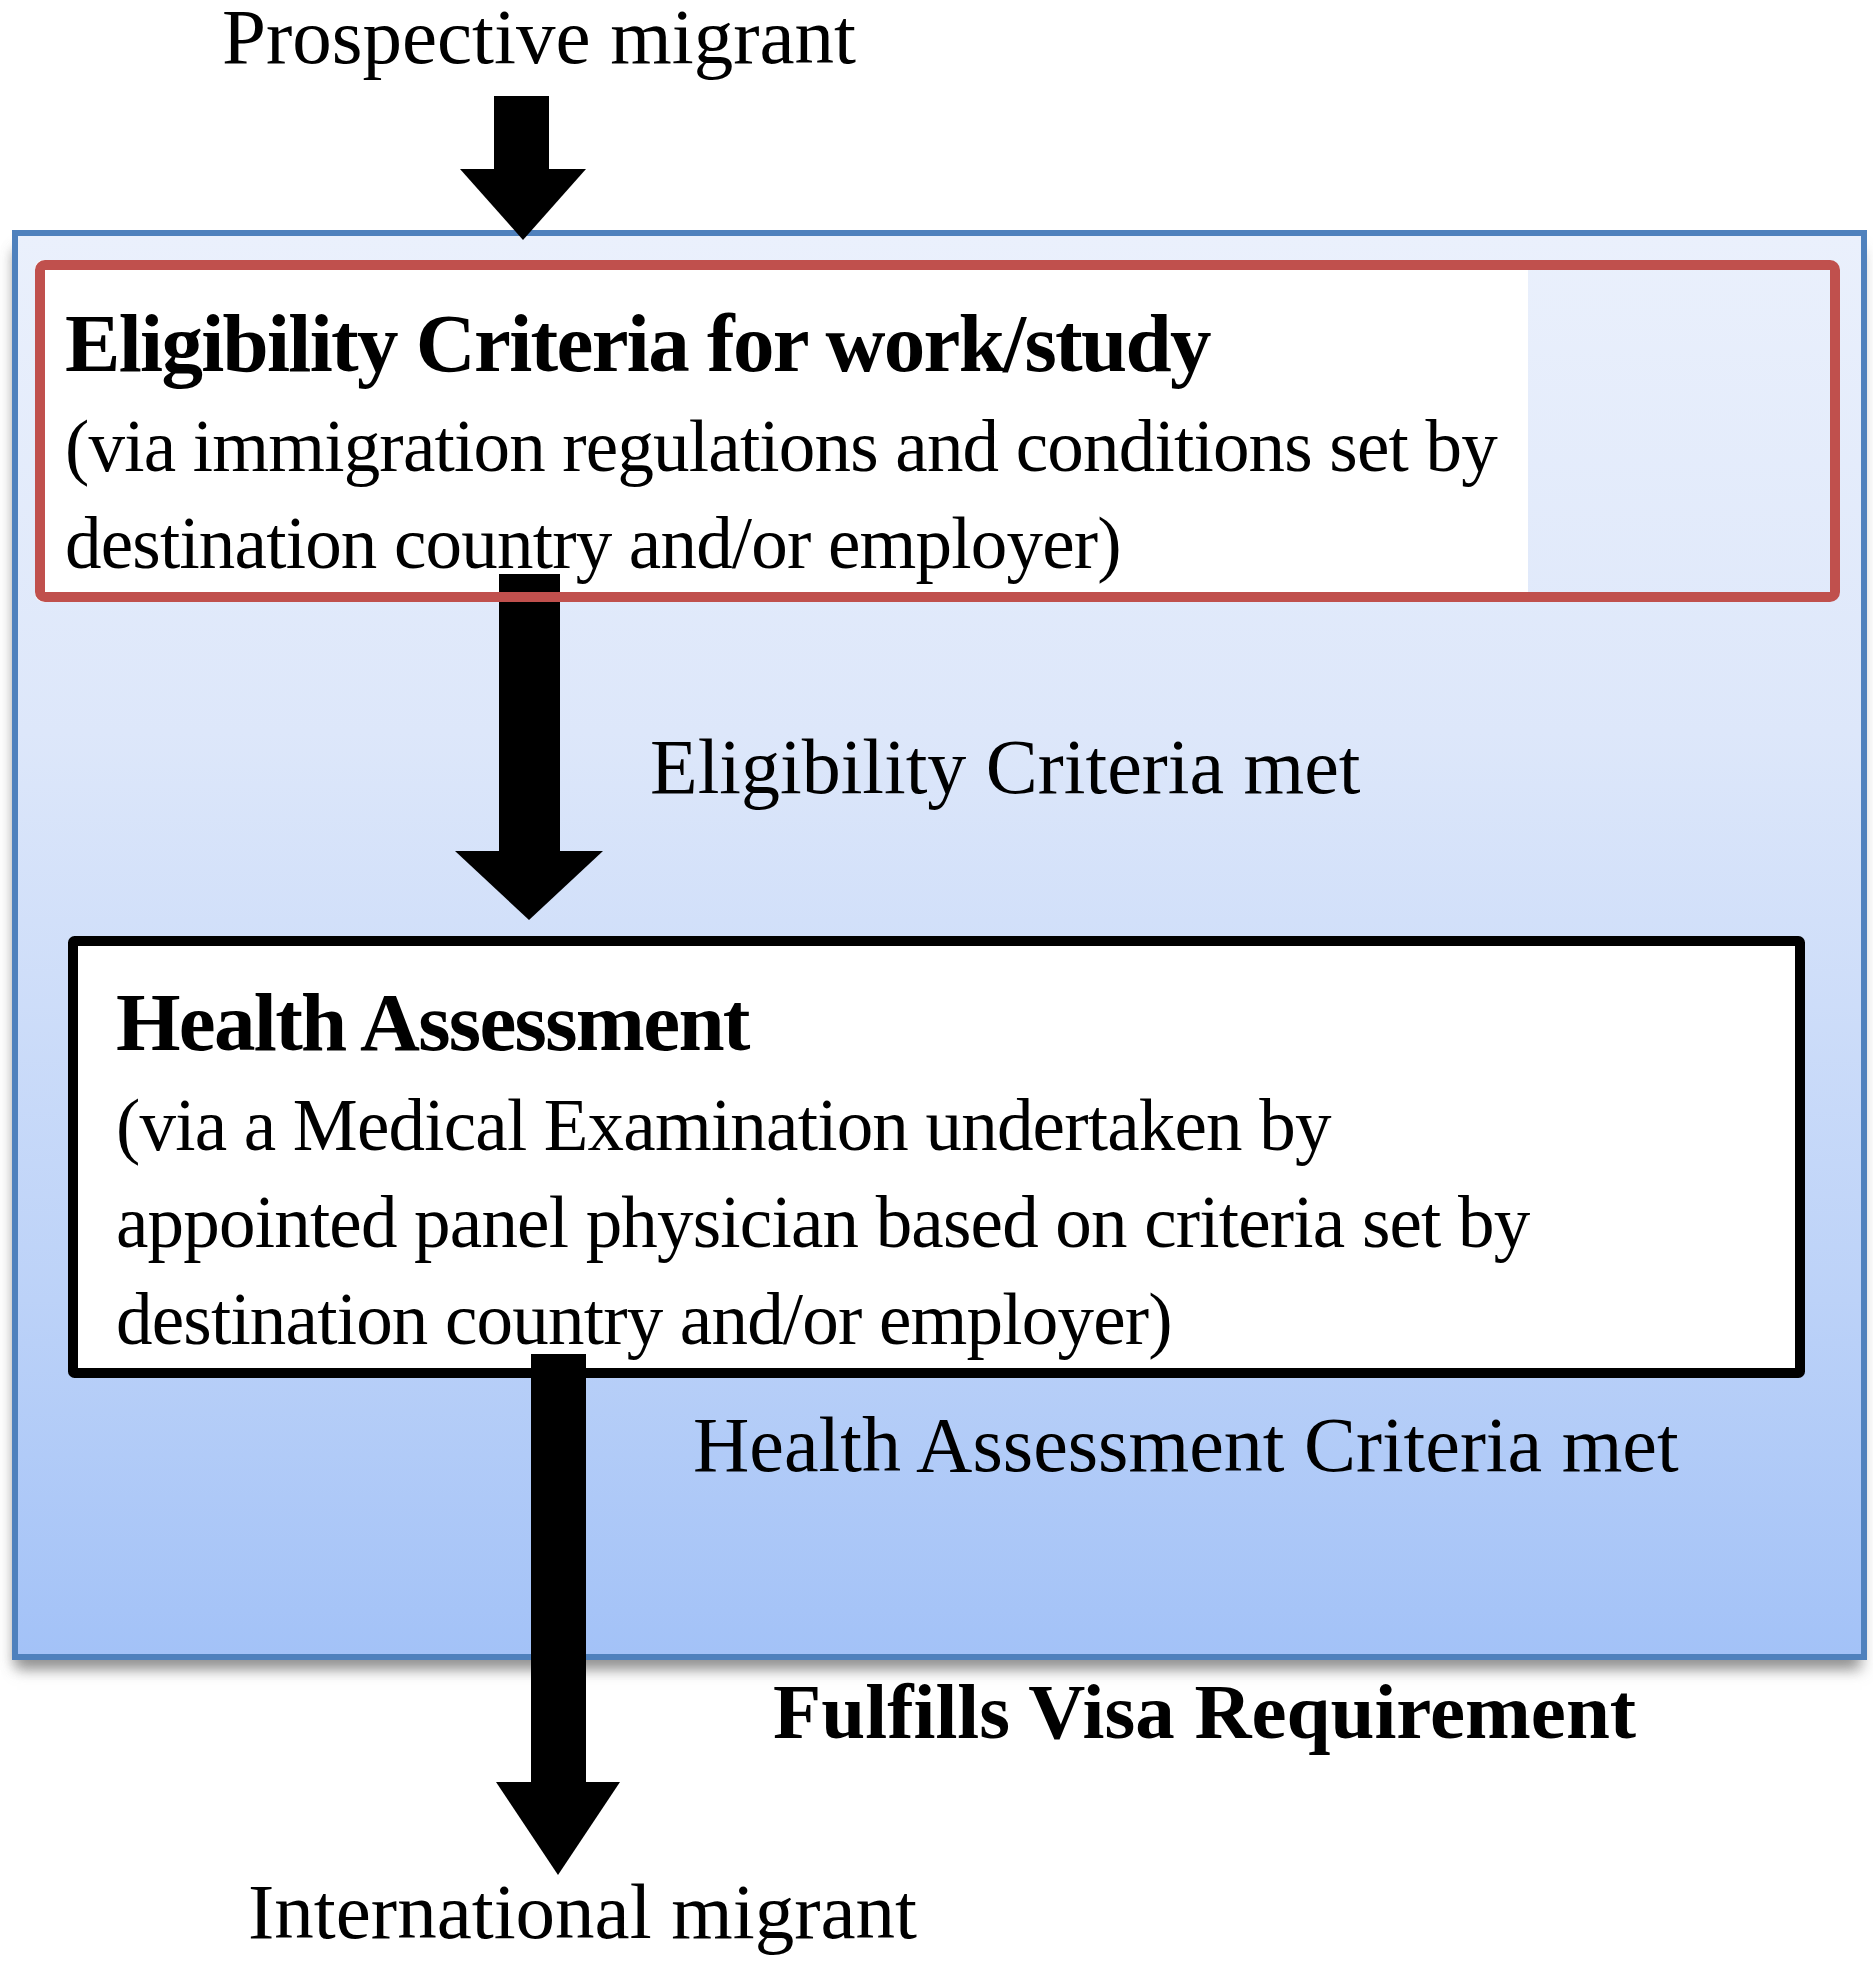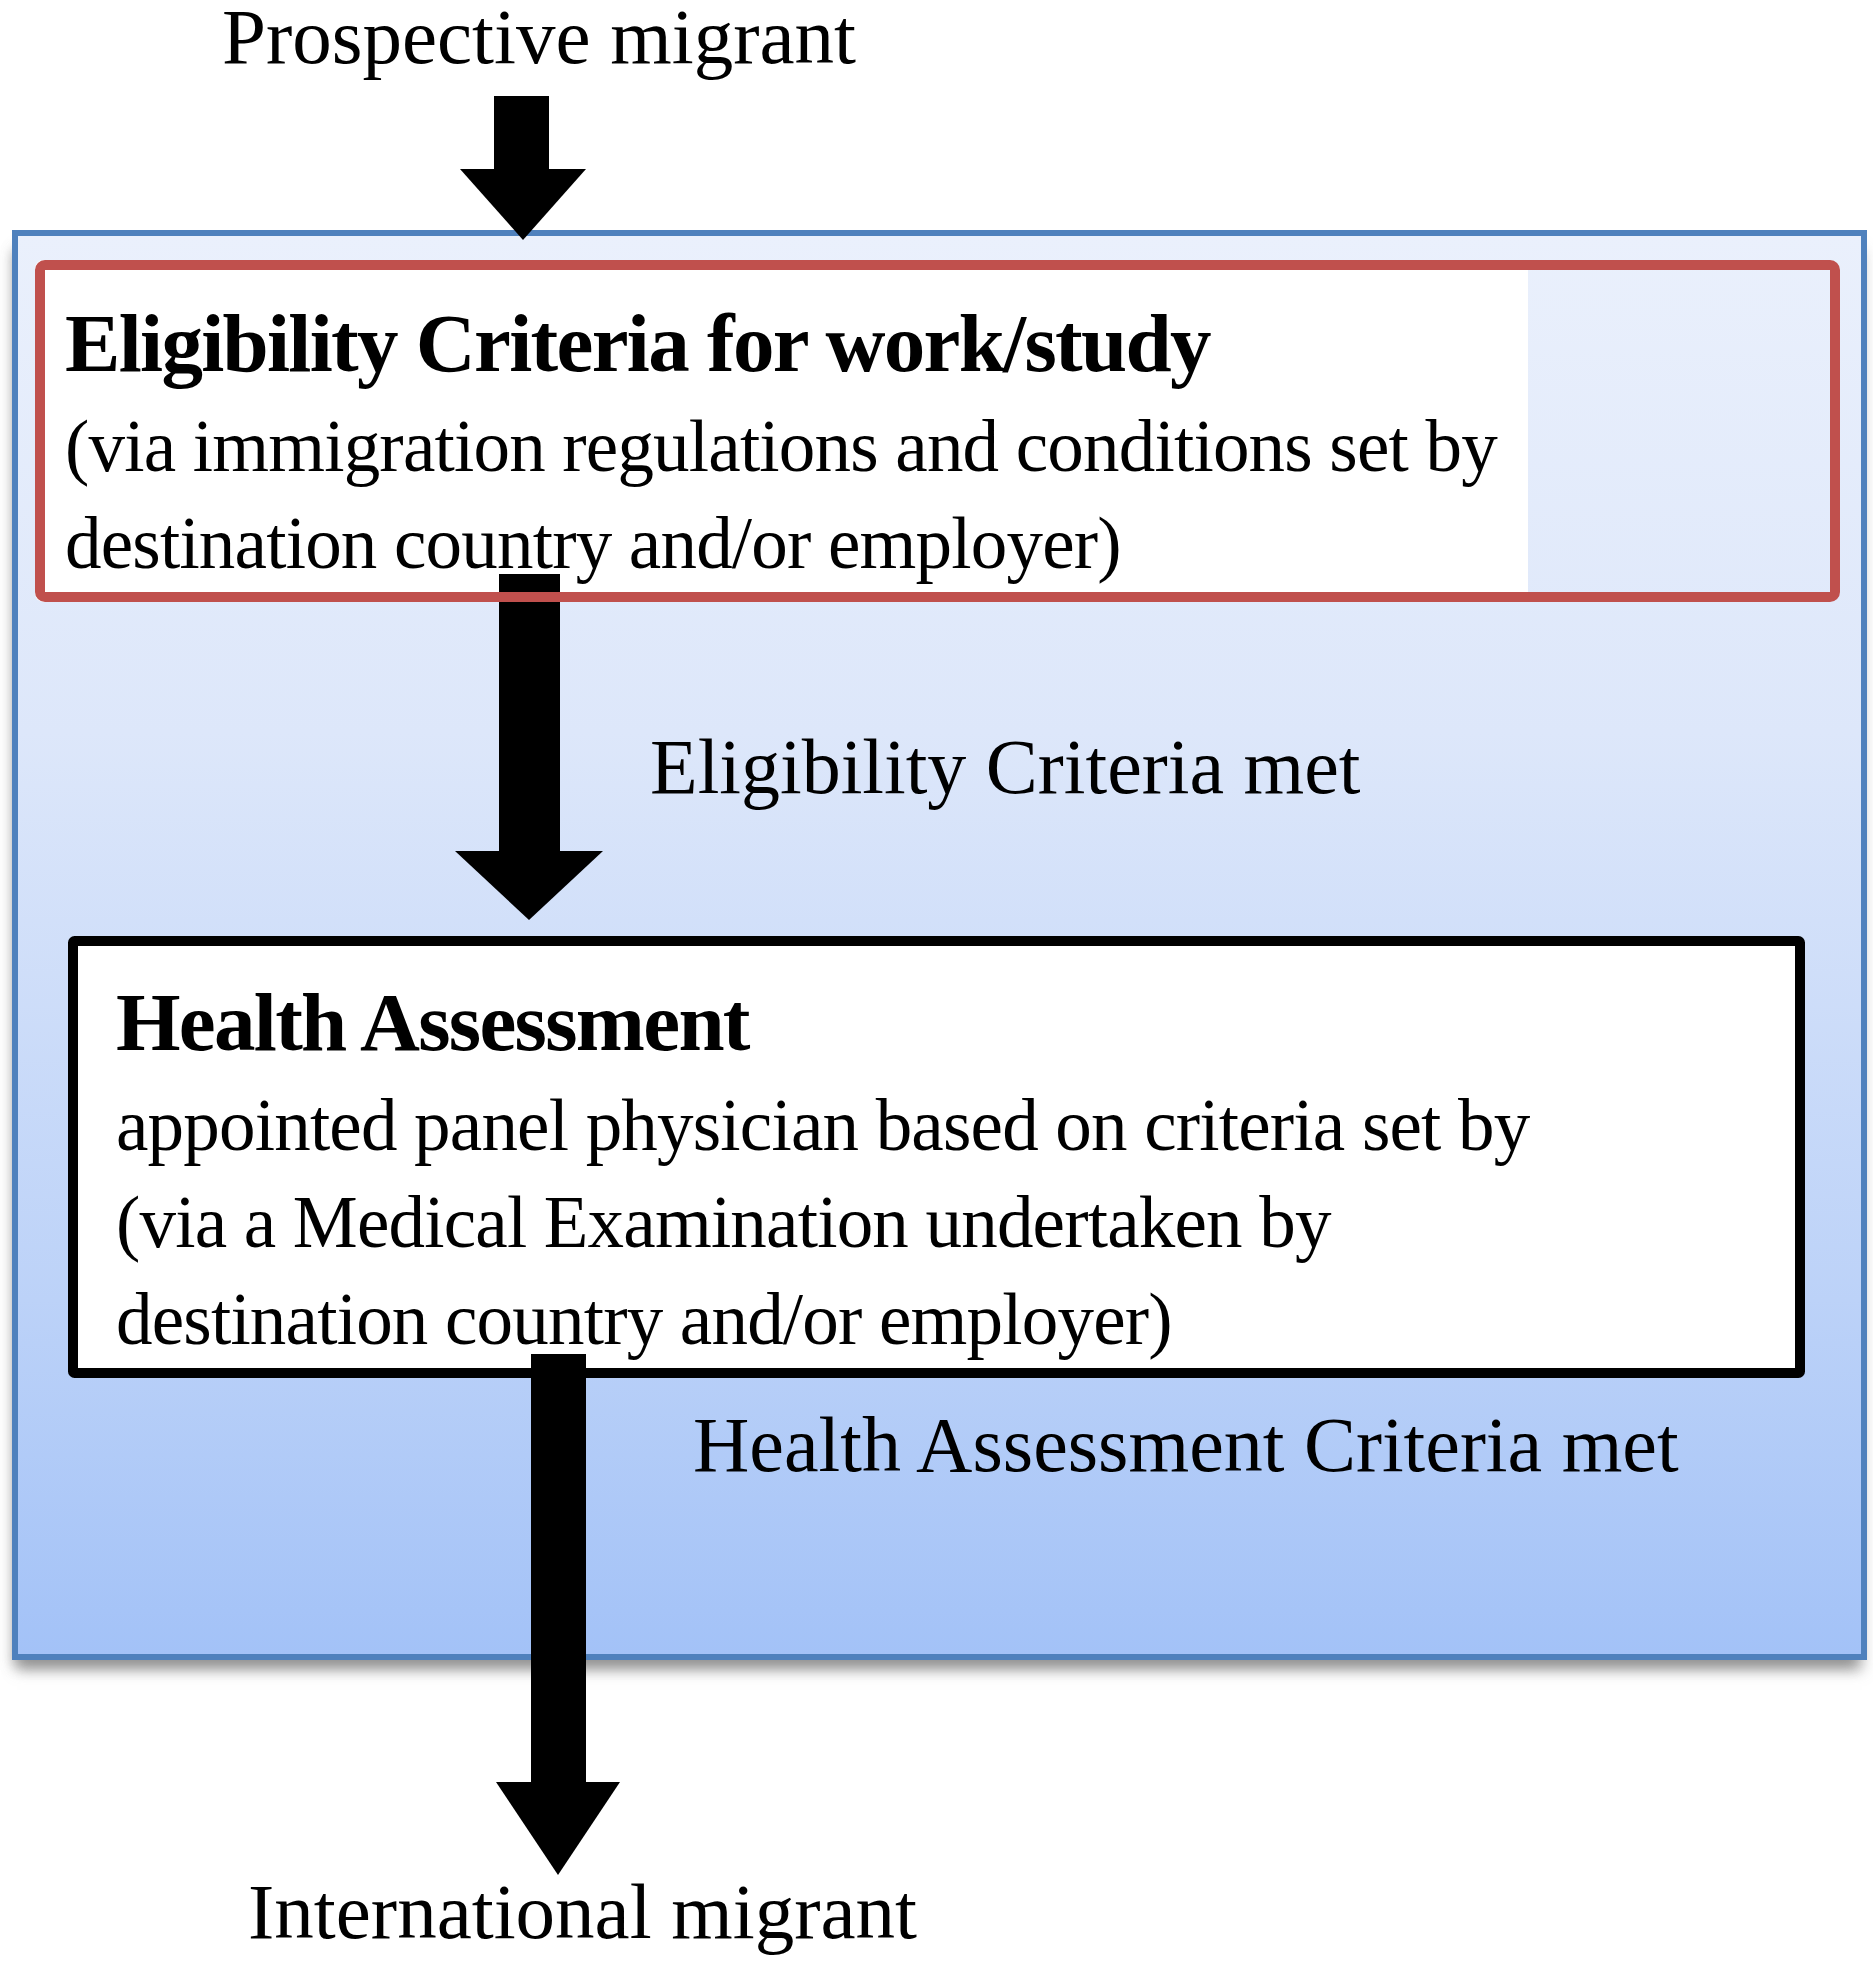--- a/index.html
+++ b/index.html
@@ -148,27 +148,28 @@
 
   <div class="arrow-shaft shaft-2"></div>
   <div class="arrow-head head-2"></div>
 
   <div class="red-box-border"></div>
 
   <div class="flow-label eligibility-met-label">Eligibility Criteria met</div>
 
   <div class="black-box">
     <div class="box-title">Health Assessment</div>
+    <div class="box-line">(via a Medical Examination undertaken by</div>
     <div class="box-line">appointed panel physician based on criteria set by</div>
-    <div class="box-line">(via a Medical Examination undertaken by</div>
     <div class="box-line">destination country and/or employer)</div>
   </div>
 
   <div class="flow-label health-met-label">Health Assessment Criteria met</div>
 
   <div class="arrow-shaft shaft-3"></div>
   <div class="arrow-head head-3"></div>
 
+  <div class="flow-label visa-label">Fulfills Visa Requirement</div>
 
   <div class="node-label end-label">International migrant</div>
 
 </div>
 
 
 </body></html>

